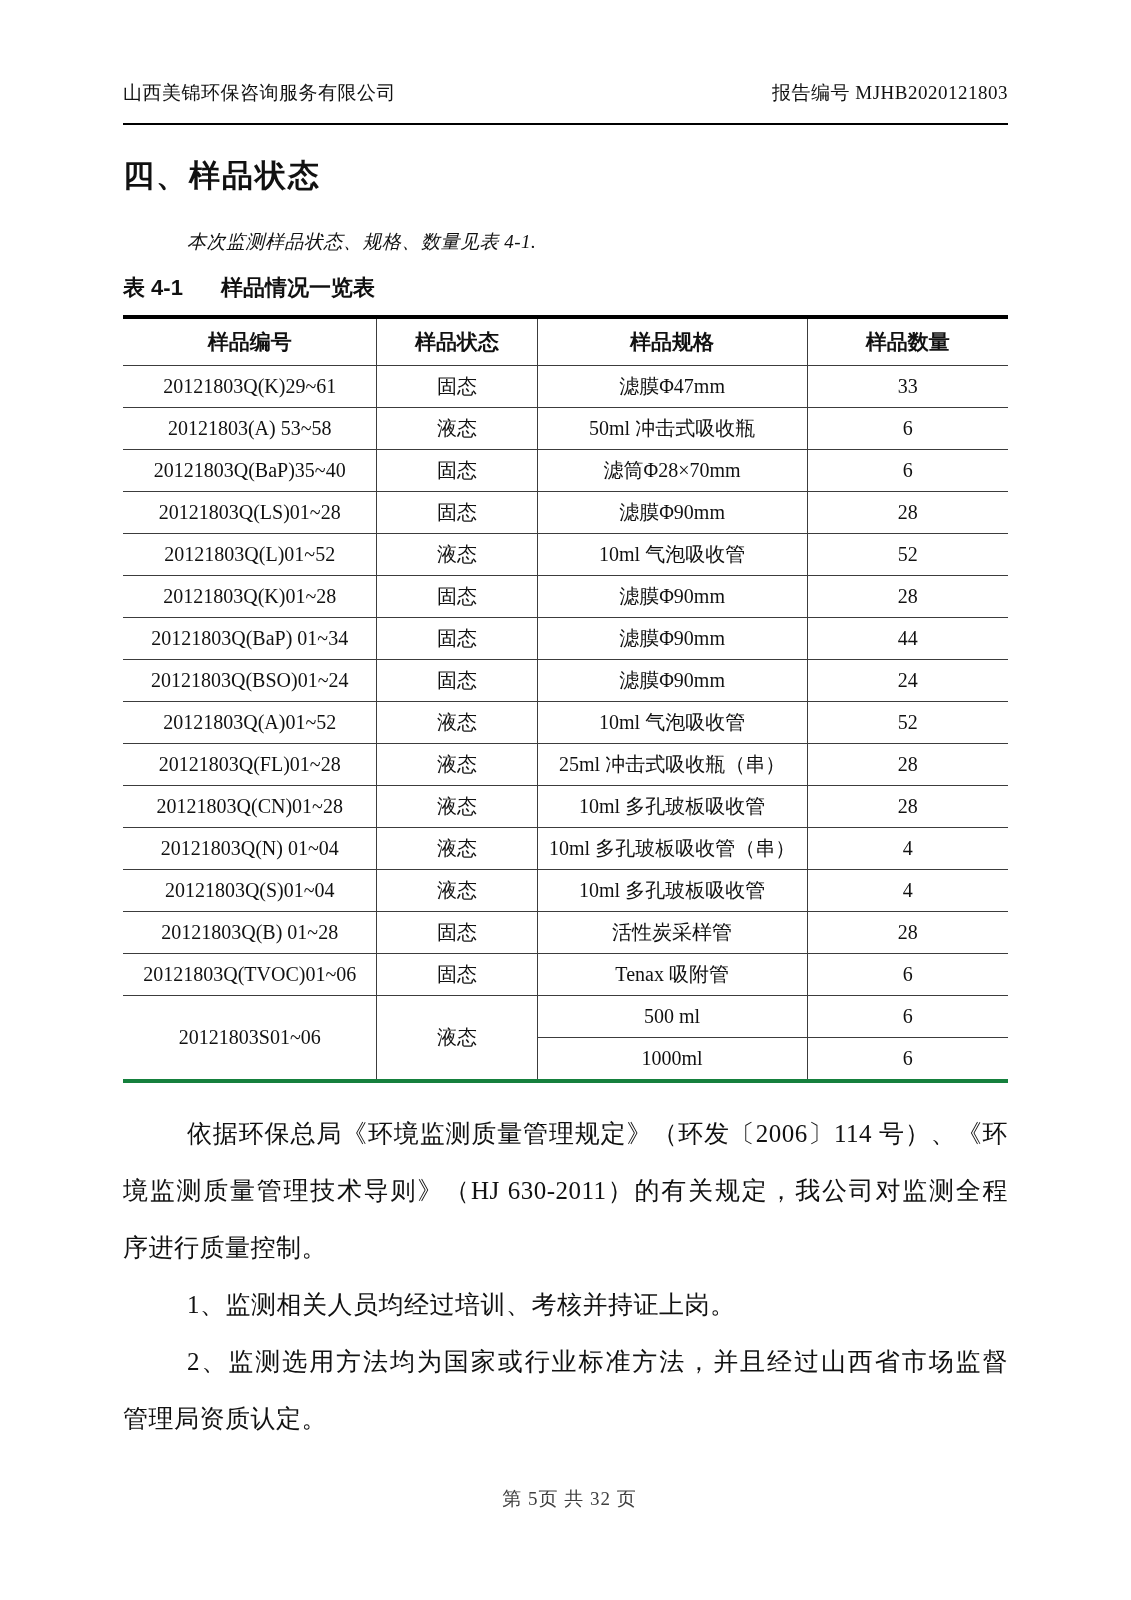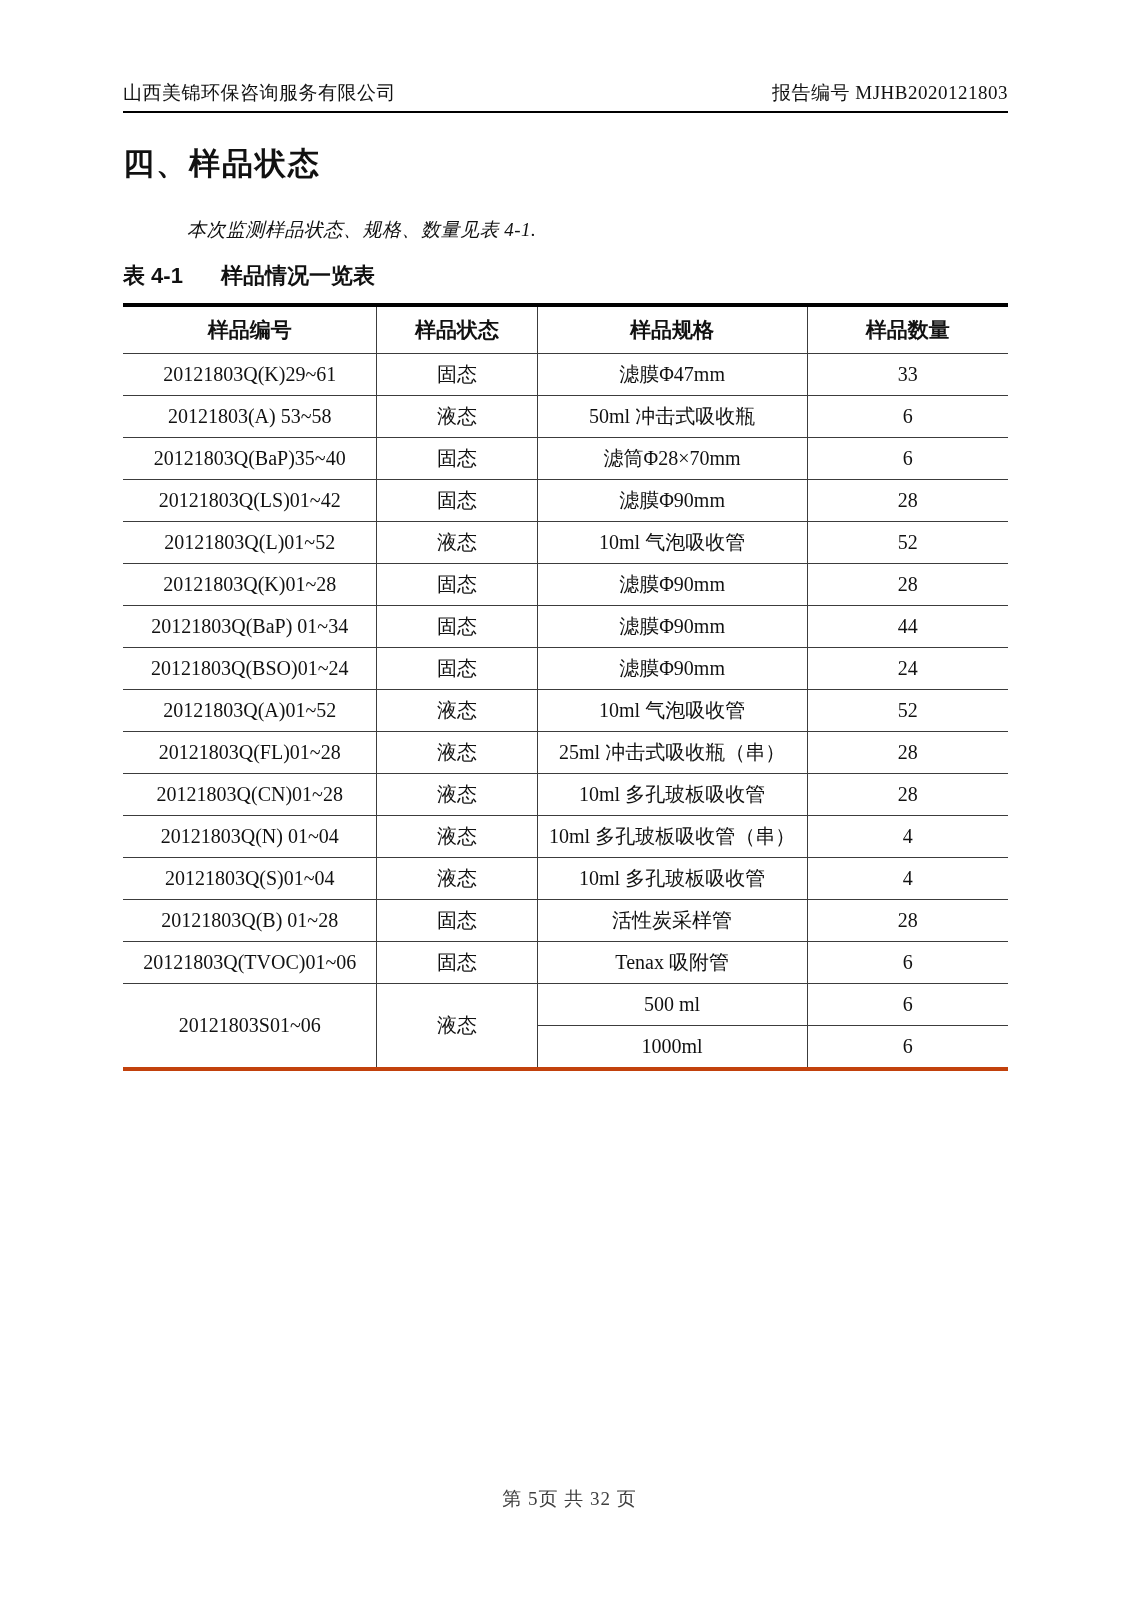--- a/index.html
+++ b/index.html
@@ -13,21 +13,21 @@
   }
   .page {
     position: absolute; inset: 0;
     padding: 80px 123px 0 123px;
     box-sizing: border-box;
   }
   
   .doc-header {
     display: flex; justify-content: space-between; align-items: center;
     border-bottom: 2px solid #000;
-    padding-bottom: 5px;
+    padding-bottom: 17px;
     font-size: 19px;
     letter-spacing: 0.5px;
   }
   
   .section-title {
     font-family: "Liberation Sans", "DejaVu Sans", sans-serif;
     font-weight: bold;
     font-size: 31px;
     letter-spacing: 2px;
     margin: 30px 0 0 0;
@@ -47,21 +47,21 @@
     font-size: 22px;
     margin: 18px 0 12px 0;
   }
   .table-caption .cap-label { margin-right: 38px; }
   
   table.sample-table {
     width: 100%;
     border-collapse: collapse;
     table-layout: fixed;
     border-top: 4px solid #000;
-    border-bottom: 4px solid #c2410c;
+    border-bottom: 4px solid #15803d;
   }
   .sample-table th, .sample-table td {
     border: 1px solid #3c3c3c;
     text-align: center;
     vertical-align: middle;
     padding: 0 4px;
     font-size: 20px;
     height: 41px;
     overflow: hidden;
   }
@@ -145,21 +145,21 @@
         <td>50ml 冲击式吸收瓶</td>
         <td>6</td>
       </tr>
       <tr>
         <td>20121803Q(BaP)35~40</td>
         <td>固态</td>
         <td>滤筒Φ28×70mm</td>
         <td>6</td>
       </tr>
       <tr>
-        <td>20121803Q(LS)01~42</td>
+        <td>20121803Q(LS)01~28</td>
         <td>固态</td>
         <td>滤膜Φ90mm</td>
         <td>28</td>
       </tr>
       <tr>
         <td>20121803Q(L)01~52</td>
         <td>液态</td>
         <td>10ml 气泡吸收管</td>
         <td>52</td>
       </tr>
@@ -230,16 +230,24 @@
         <td>6</td>
       </tr>
       <tr>
         <td>1000ml</td>
         <td>6</td>
       </tr>
     </tbody>
   </table>
 
 
+  <div class="body-block">
+    <div class="bodyline indent just">依据环保总局《环境监测质量管理规定》（环发〔2006〕114 号）、《环</div>
+    <div class="bodyline just">境监测质量管理技术导则》（HJ 630-2011）的有关规定，我公司对监测全程</div>
+    <div class="bodyline">序进行质量控制。</div>
+    <div class="bodyline indent">1、监测相关人员均经过培训、考核并持证上岗。</div>
+    <div class="bodyline indent just">2、监测选用方法均为国家或行业标准方法，并且经过山西省市场监督</div>
+    <div class="bodyline">管理局资质认定。</div>
+  </div>
 
 </div>
 
 <div class="doc-footer">第 5页 共 32 页</div>
 
 </body></html>

